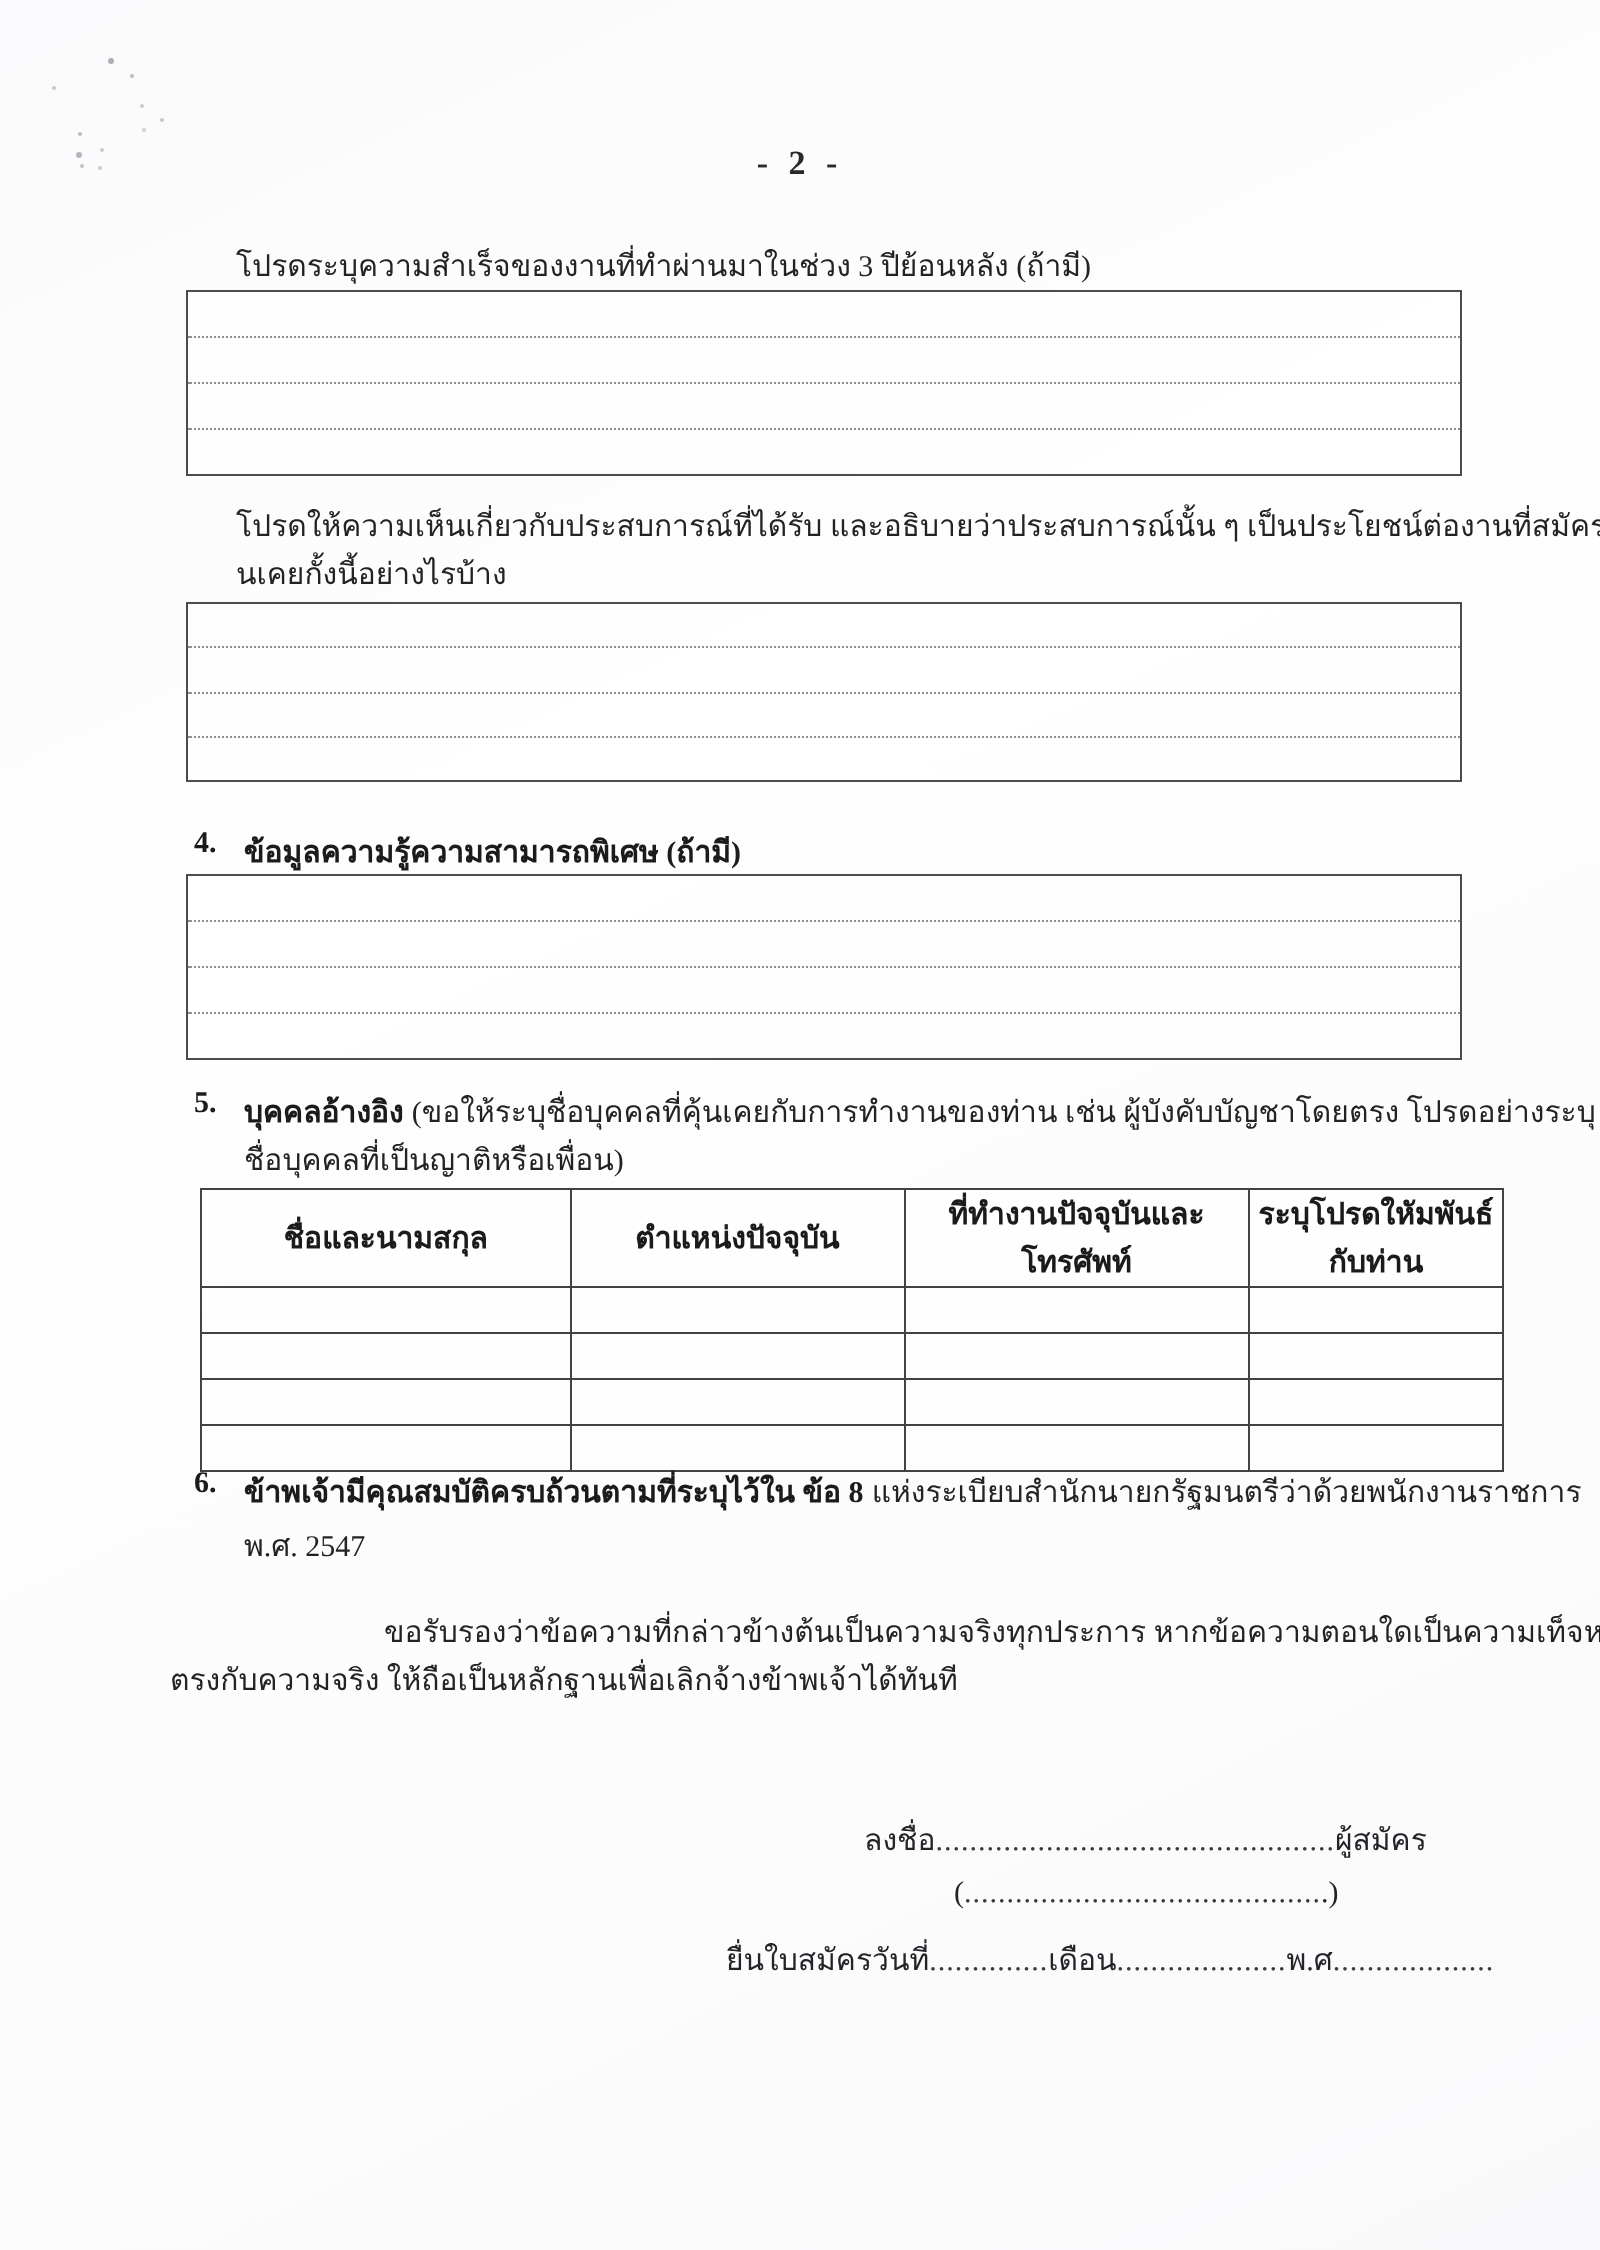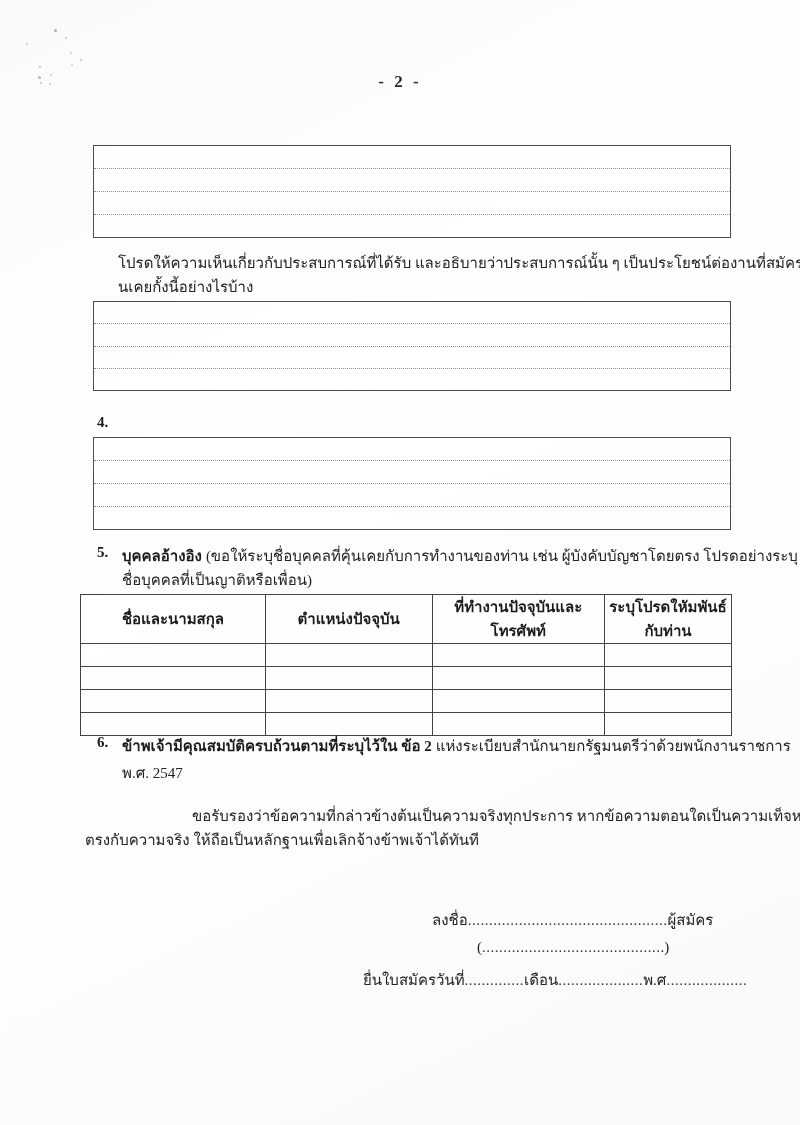--- a/index.html
+++ b/index.html
@@ -72,55 +72,57 @@
     <div class="speck" style="left:71px;top:64px;width:2px;height:2px;opacity:.3"></div>
     <div class="speck" style="left:39px;top:66px;width:2px;height:2px;opacity:.45"></div>
     <div class="speck" style="left:50px;top:74px;width:2px;height:2px;opacity:.35"></div>
     <div class="speck" style="left:38px;top:76px;width:3px;height:3px;opacity:.5"></div>
     <div class="speck" style="left:40px;top:82px;width:2px;height:2px;opacity:.4"></div>
     <div class="speck" style="left:49px;top:83px;width:2px;height:2px;opacity:.35"></div>
   </div>
 
   <div class="abs page-num">- 2 -</div>
 
+  <div class="abs prompt" style="left:118px;top:121px">โปรดระบุความสำเร็จของงานที่ทำผ่านมาในช่วง 3 ปีย้อนหลัง (ถ้ามี)</div>
 
   <div class="line-box" style="left:93px;top:145px;width:638px;height:93px">
     <div class="write-row"></div>
     <div class="write-row"></div>
     <div class="write-row"></div>
     <div class="write-row"></div>
   </div>
 
   <div class="abs prompt" style="left:118px;top:251px">โปรดให้ความเห็นเกี่ยวกับประสบการณ์ที่ได้รับ และอธิบายว่าประสบการณ์นั้น ๆ เป็นประโยชน์ต่องานที่สมัคร</div>
   <div class="abs prompt" style="left:118px;top:275px">นเคยกั้งนี้อย่างไรบ้าง</div>
 
   <div class="line-box" style="left:93px;top:301px;width:638px;height:90px">
     <div class="write-row"></div>
     <div class="write-row"></div>
     <div class="write-row"></div>
     <div class="write-row"></div>
   </div>
 
   <div class="abs item-num" style="left:97px;top:414px">4.</div>
+  <div class="abs item-title-bold" style="left:122px;top:414px">ข้อมูลความรู้ความสามารถพิเศษ  (ถ้ามี)</div>
 
   <div class="line-box" style="left:93px;top:437px;width:638px;height:93px">
     <div class="write-row"></div>
     <div class="write-row"></div>
     <div class="write-row"></div>
     <div class="write-row"></div>
   </div>
 
   <div class="abs item-num" style="left:97px;top:544px">5.</div>
   <div class="abs item-title-reg" style="left:122px;top:568px">ชื่อบุคคลที่เป็นญาติหรือเพื่อน)</div>
   <div class="abs" style="left:122px;top:544px">
     <span class="item-title-bold">บุคคลอ้างอิง</span>
     <span class="item-title-reg">(ขอให้ระบุชื่อบุคคลที่คุ้นเคยกับการทำงานของท่าน เช่น ผู้บังคับบัญชาโดยตรง โปรดอย่างระบุ</span>
   </div>
 
-  <table class="ref-table" style="left:80px;top:594px;width:652px">
+  <table class="ref-table" style="left:100px;top:594px;width:652px">
     <colgroup>
       <col style="width:28.4%">
         <col style="width:25.6%">
         <col style="width:26.5%">
         <col style="width:19.5%">
     </colgroup>
     <thead>
       <tr>
         <th>ชื่อและนามสกุล</th>
         <th>ตำแหน่งปัจจุบัน</th>
@@ -151,21 +153,21 @@
         <td></td>
         <td></td>
         <td></td>
         <td></td>
       </tr>
     </tbody>
   </table>
 
   <div class="abs item-num" style="left:97px;top:734px">6.</div>
   <div class="abs" style="left:122px;top:734px">
-    <span class="item-title-bold">ข้าพเจ้ามีคุณสมบัติครบถ้วนตามที่ระบุไว้ใน ข้อ 2</span>
+    <span class="item-title-bold">ข้าพเจ้ามีคุณสมบัติครบถ้วนตามที่ระบุไว้ใน ข้อ 8</span>
     <span class="item-title-reg">แห่งระเบียบสำนักนายกรัฐมนตรีว่าด้วยพนักงานราชการ</span>
   </div>
   <div class="abs item-title-reg" style="left:122px;top:761px">พ.ศ. 2547</div>
 
   <div class="abs prompt" style="left:192px;top:804px">ขอรับรองว่าข้อความที่กล่าวข้างต้นเป็นความจริงทุกประการ  หากข้อความตอนใดเป็นความเท็จหรือไม่</div>
   <div class="abs sig-line" style="left:432px;top:908px">
     <span>ลงชื่อ</span><span class="dots">...............................................</span><span>ผู้สมัคร</span>
   </div>
 
   <div class="abs prompt" style="left:85px;top:828px">ตรงกับความจริง ให้ถือเป็นหลักฐานเพื่อเลิกจ้างข้าพเจ้าได้ทันที</div>

